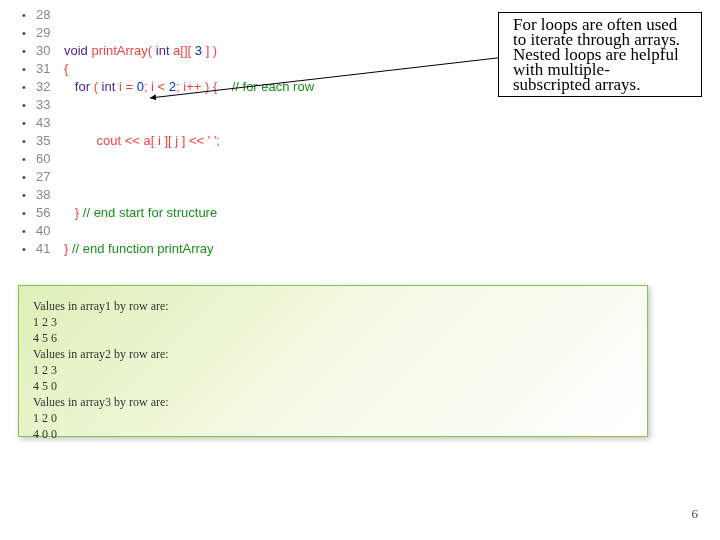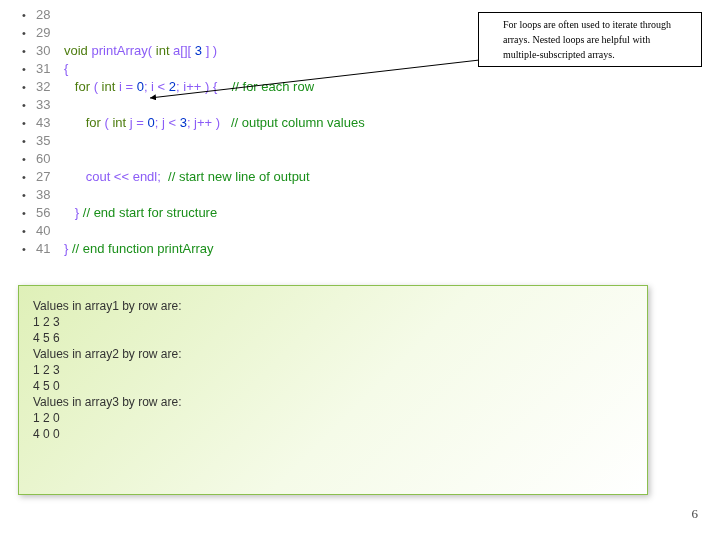--- a/index.html
+++ b/index.html
@@ -28,60 +28,60 @@
     font-size: 11px;
   }
   .lineno {
     width: 28px;
     color: #888;
   }
   .code-text {
     white-space: pre;
   }
   .c-comment { color: #1a8f1a; }
-  .c-keyword { color: #4d7c0f; }
+  .c-keyword { color: #4c1d95; }
   .c-number  { color: #0033cc; }
-  .c-plain   { color: #8b5cf6; }
+  .c-plain   { color: #ef4444; }
 
   .callout {
     position: absolute;
     right: 18px;
     top: 12px;
     width: 174px;
     border: 1px solid #000;
     background: #fff;
-    padding: 4px 24px;
+    padding: 4px 14px;
     font-family: "Times New Roman", serif;
-    font-size: 10px;
+    font-size: 17px;
     line-height: 15px;
     z-index: 5;
   }
 
   svg.arrow {
     position: absolute;
     left: 0;
     top: 0;
     width: 720px;
     height: 300px;
     pointer-events: none;
     z-index: 4;
   }
 
   .output-box {
     position: absolute;
     left: 18px;
     top: 285px;
     width: 630px;
-    height: 210px;
+    height: 152px;
     background: linear-gradient(135deg, #dff0b8 0%, #f5fbe8 55%, #ffffff 100%);
     border: 1px solid #8bbf4e;
     box-shadow: 2px 2px 6px rgba(0,0,0,0.25);
     padding: 12px 14px;
     box-sizing: border-box;
-    font-family: Liberation Sans, sans-serif;
+    font-family: Liberation Serif, serif;
     font-size: 12px;
     line-height: 16px;
     color: #333;
     white-space: pre;
   }
 
   .pagenum {
     position: absolute;
     right: 22px;
     bottom: 18px;
@@ -119,35 +119,34 @@
       <span class="code-text"><span class="c-plain">   </span><span class="c-keyword">for</span><span class="c-plain"> ( </span><span class="c-keyword">int </span><span class="c-plain">i = </span><span class="c-number">0</span><span class="c-plain">; i &lt; </span><span class="c-number">2</span><span class="c-plain">; i++ ) {    </span><span class="c-comment">// for each row</span></span>
     </div>
     <div class="code-line">
       <span class="bullet">•</span>
       <span class="lineno">33</span>
       <span class="code-text"></span>
     </div>
     <div class="code-line">
       <span class="bullet">•</span>
       <span class="lineno">43</span>
-      <span class="code-text"><span class="c-plain">      </span><span class="c-keyword">for</span><span class="c-plain"> ( </span><span class="c-keyword">int </span><span class="c-plain">j = </span><span class="c-number">0</span><span class="c-plain">; j &lt; </span><span class="c-number">3</span><span class="c-plain">; j++ )   </span><span class="c-comment">// output column values</span></span>
     </div>
     <div class="code-line">
       <span class="bullet">•</span>
       <span class="lineno">35</span>
+      <span class="code-text"><span class="c-plain">         cout &lt;&lt; a[ i ][ j ] &lt;&lt; ' ';</span></span>
     </div>
     <div class="code-line">
       <span class="bullet">•</span>
       <span class="lineno">60</span>
       <span class="code-text"></span>
     </div>
     <div class="code-line">
       <span class="bullet">•</span>
       <span class="lineno">27</span>
-      <span class="code-text"><span class="c-plain">      cout &lt;&lt; endl;  </span><span class="c-comment">// start new line of output</span></span>
     </div>
     <div class="code-line">
       <span class="bullet">•</span>
       <span class="lineno">38</span>
       <span class="code-text"></span>
     </div>
     <div class="code-line">
       <span class="bullet">•</span>
       <span class="lineno">56</span>
       <span class="code-text"><span class="c-plain">   } </span><span class="c-comment">// end start for structure</span></span>

